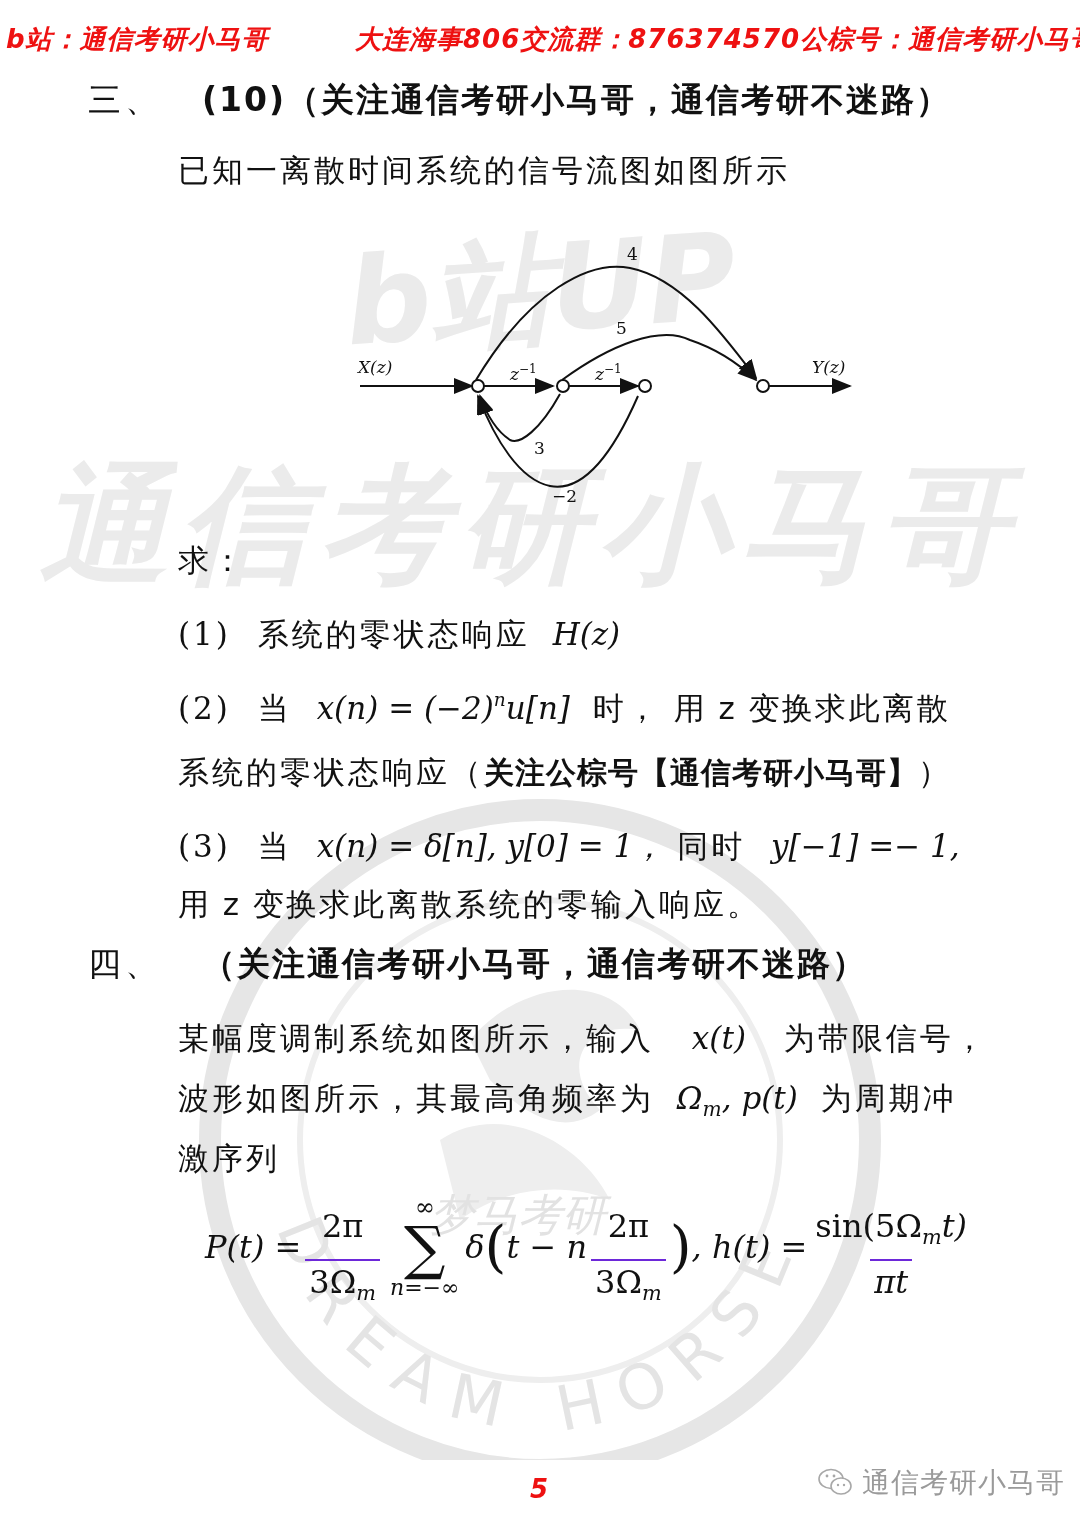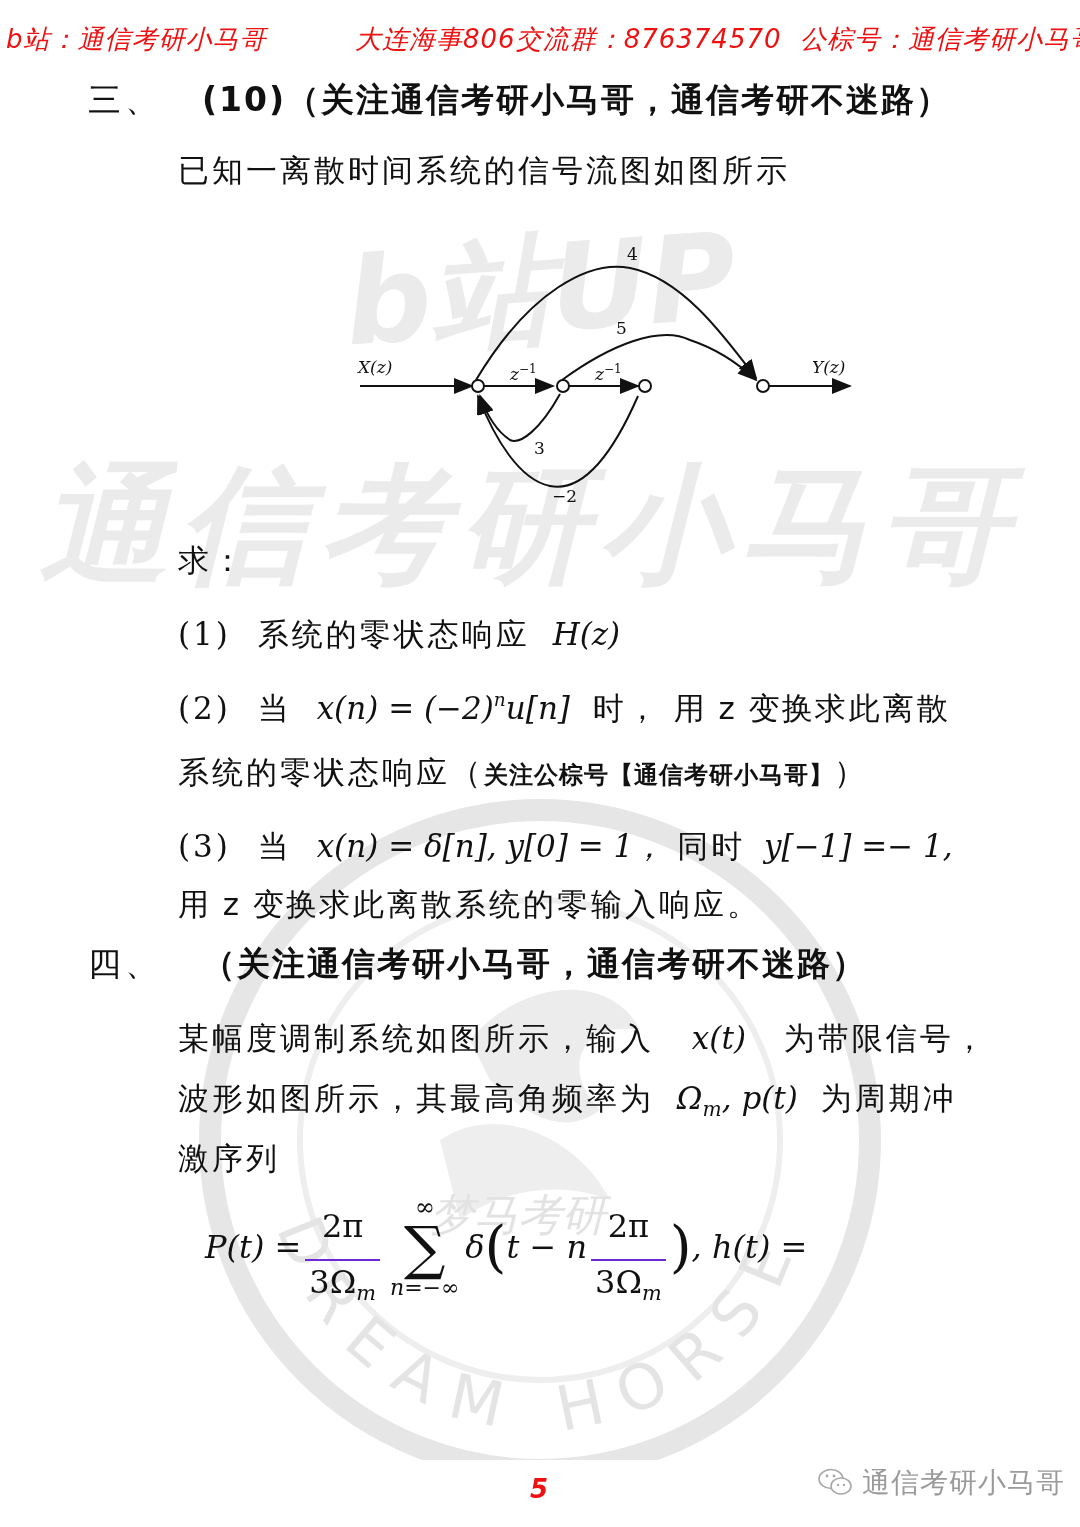--- a/index.html
+++ b/index.html
@@ -2,28 +2,28 @@
 <html><head>
 <meta charset="utf-8">
 <style>
   html, body { margin:0; padding:0; }
   body {
     width:1080px; height:1527px; position:relative; overflow:hidden;
     background:#ffffff; color:#111;
     font-family: "DejaVu Serif", "Liberation Serif", serif;
   }
   .abs { position:absolute; }
-  .hdr { top:22px; font-size:26px; color:#ee1111; font-style:italic; font-weight:normal; white-space:nowrap; font-family:"DejaVu Sans", sans-serif; letter-spacing:1px; }
+  .hdr { top:22px; font-size:26px; color:#ee1111; font-style:italic; font-weight:bold; white-space:nowrap; font-family:"DejaVu Sans", sans-serif; letter-spacing:1px; }
   .title { font-size:33px; font-weight:bold; white-space:nowrap; font-family:"DejaVu Sans", sans-serif; letter-spacing:2px; }
   .title .num { font-weight:normal; margin-right:40px; letter-spacing:4px; }
   .txt { font-size:31px; white-space:nowrap; letter-spacing:3px; }
   .math { font-family:"DejaVu Serif", serif; font-style:italic; letter-spacing:0; }
   .up { font-style:normal; }
   .bold { font-weight:normal; font-family:"DejaVu Sans", sans-serif; letter-spacing:2px; }
-  .sm { font-size:24px; font-weight:bold; font-family:"DejaVu Sans", sans-serif; letter-spacing:1px; }
+  .sm { font-size:30px; font-weight:bold; font-family:"DejaVu Sans", sans-serif; letter-spacing:1px; }
   sup { font-size:0.6em; vertical-align:0.7em; line-height:0; }
   sub { font-size:0.65em; vertical-align:-0.35em; line-height:0; }
   .wm-big { font-family:"DejaVu Sans", sans-serif; font-weight:bold; color:#ebebeb; white-space:nowrap; font-style:italic; }
   .page-num { left:530px; top:1474px; font-size:26px; color:#ee1111; font-weight:bold; font-style:italic; font-family:"DejaVu Sans", sans-serif; }
   .brand { left:818px; top:1464px; display:flex; align-items:center; gap:8px; color:#9a9a9a; font-size:28px; font-family:"DejaVu Sans", sans-serif; letter-spacing:1px; }
   .frac { display:inline-flex; flex-direction:column; align-items:center; vertical-align:middle; margin:0 4px; }
   .frac .n { padding:0 4px 14px;margin-top:15px; }
   .frac .d { border-top:2px solid #6d28d9; padding:2px 4px 0; }
   .formula { left:205px; top:1192px; font-size:32px; display:flex; align-items:center; font-family:"DejaVu Serif", serif; white-space:nowrap; }
   .sigma { display:inline-flex; flex-direction:column; align-items:center; margin:0 6px; line-height:1; }
@@ -113,21 +113,21 @@
 </div>
 <div class="abs txt" style="left:178px; top:752px;">
   <span>系统的零状态响应（</span><span class="sm">关注公棕号【通信考研小马哥】</span><span>）</span>
 </div>
 
 <div class="abs txt" style="left:178px; top:826px;">
   <span>(3)</span>
   <span style="margin-left:14px;">当</span>
   <span class="math" style="margin-left:12px;">x(n) = δ[n], y[0] = 1，</span>
   <span>同时</span>
-  <span class="math" style="margin-left:6px;">y[−1] =− 1,</span>
+  <span class="math" style="margin-left:13px;">y[−1] =− 1,</span>
 </div>
 <div class="abs txt" style="left:178px; top:884px;">
   <span class="bold">用 z 变换</span><span>求此离散系统的零输入响应。</span>
 </div>
 
 <div class="abs title" style="left:88px; top:942px;">
   <span class="num">四、</span><span>（关注通信考研小马哥，通信考研不迷路）</span>
 </div>
 
 <div class="abs txt" style="left:178px; top:1018px;">
@@ -155,20 +155,24 @@
   </span>
   <span class="math">δ</span>
   <span class="paren">(</span>
   <span class="math">t − n</span>
   <span class="frac">
     <span class="n up">2π</span>
     <span class="d up"><span>3Ω</span><sub class="math">m</sub></span>
   </span>
   <span class="paren">)</span>
   <span class="math">, h(t) =</span>
+  <span class="frac">
+    <span class="n up"><span>sin(5Ω</span><sub class="math">m</sub><span class="math">t)</span></span>
+    <span class="d math">πt</span>
+  </span>
 </div>
 
 <div class="abs page-num">5</div>
 <div class="abs brand">
   <svg width="36" height="30" viewBox="0 0 36 30">
     <ellipse cx="13" cy="11" rx="12" ry="9.5" fill="none" stroke="#a8a8a8" stroke-width="1.6"></ellipse>
     <ellipse cx="23" cy="18" rx="10" ry="8" fill="#fff" stroke="#a8a8a8" stroke-width="1.6"></ellipse>
     <circle cx="9" cy="8" r="1.4" fill="#a8a8a8"></circle>
       <circle cx="16" cy="8" r="1.4" fill="#a8a8a8"></circle>
     <circle cx="20" cy="17" r="1.2" fill="#a8a8a8"></circle>

